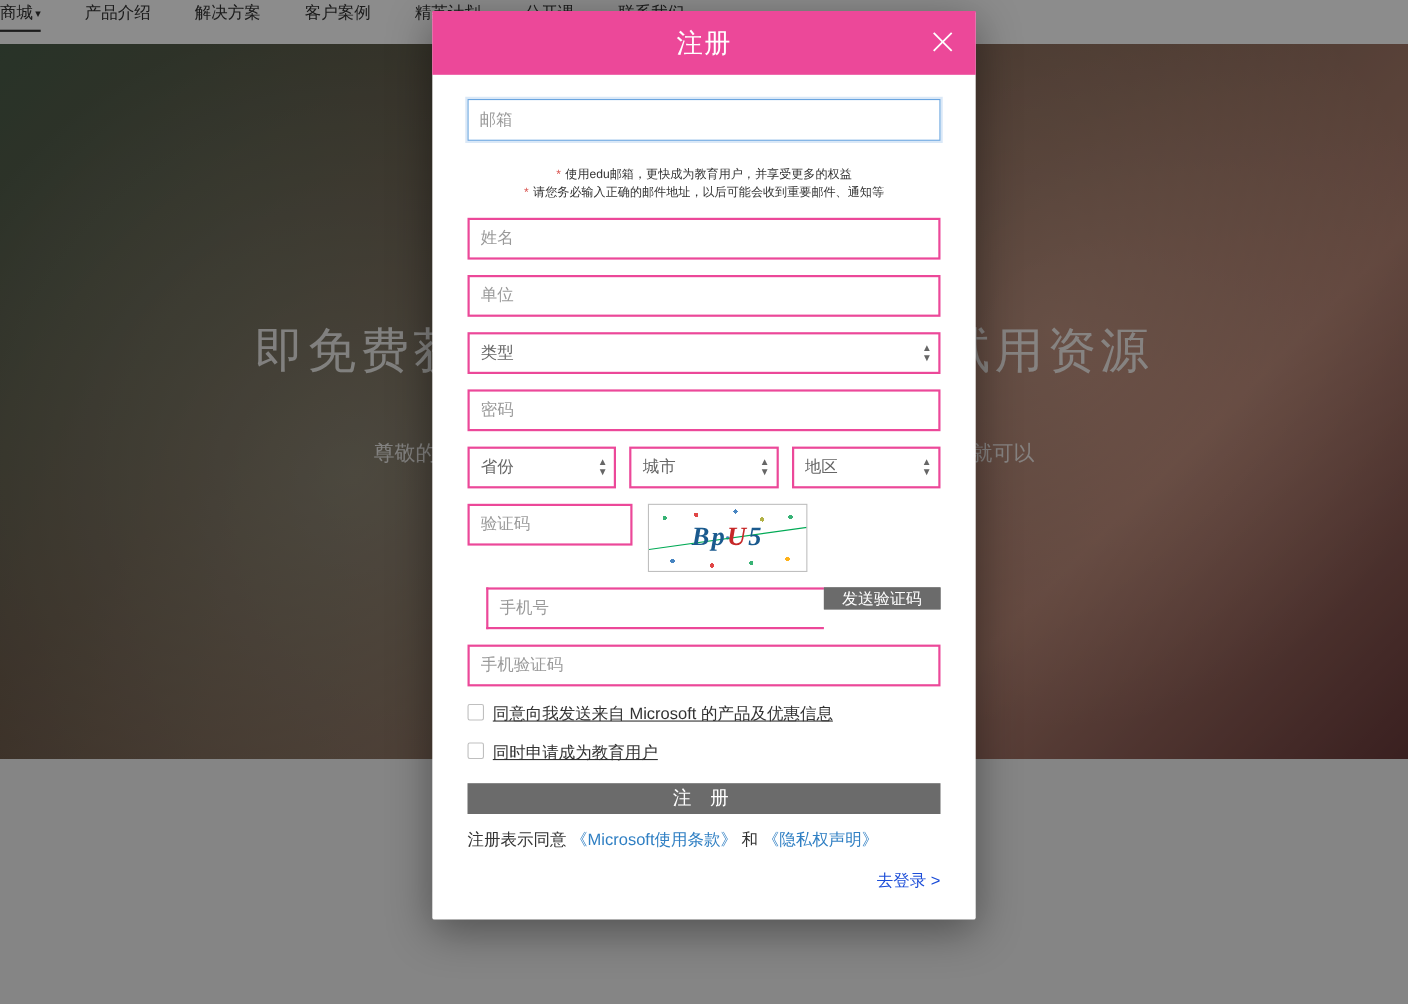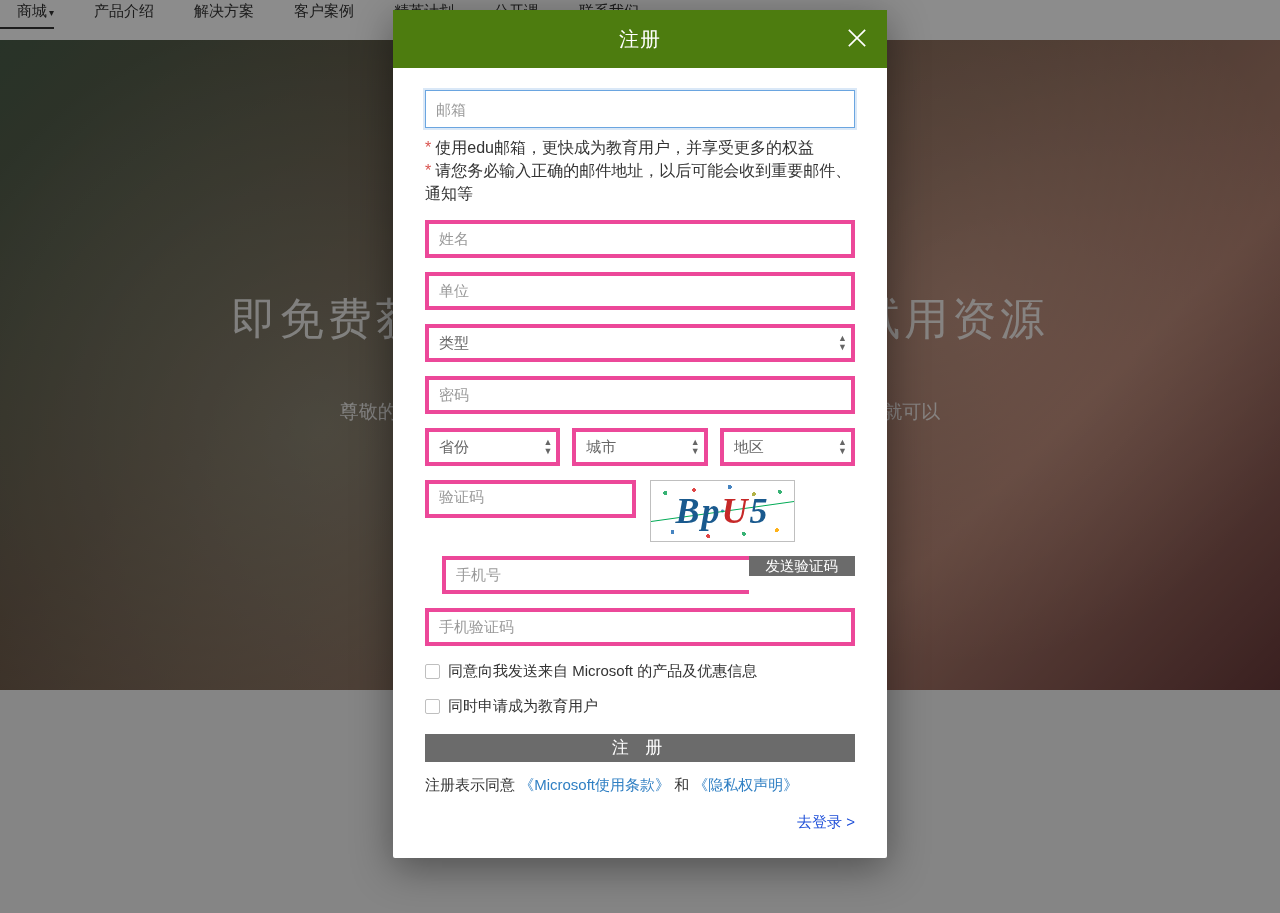--- a/index.html
+++ b/index.html
@@ -26,21 +26,20 @@
     z-index: 1;
   }
   .topnav .item {
     padding-top: 2px;
     cursor: pointer;
     font-weight: 400;
   }
   .topnav .item.active {
     border-bottom: 2px solid #333;
     padding-bottom: 6px;
-    padding-left: 17px;
   }
   .caret-down {
     display: inline-block;
     margin-left: 2px;
     font-size: 10px;
     vertical-align: middle;
   }
   
   .hero {
     position: absolute;
@@ -92,28 +91,28 @@
     top: 10px;
     transform: translateX(-50%);
     width: 494px;
     background: #fff;
     border-radius: 2px;
     box-shadow: 0 10px 40px rgba(0,0,0,0.4);
     display: flex;
     flex-direction: column;
   }
   .modal-header {
-    background: #4d7c0f;
+    background: #ec4899;
     color: #fff;
     height: 58px;
     display: flex;
     align-items: center;
     justify-content: center;
     position: relative;
-    font-size: 20px;
+    font-size: 24px;
     letter-spacing: 1px;
   }
   .modal-close {
     position: absolute;
     right: 16px;
     top: 14px;
     width: 28px;
     height: 28px;
     cursor: pointer;
     color: #fff;
@@ -127,29 +126,29 @@
     font-size: 15px;
     color: #333;
     border-radius: 10px;
   }
   .field {
     width: 100%;
   }
   .input, .select {
     width: 100%;
     height: 38px;
-    border: 4px solid #ec4899;
+    border: 2px solid #ec4899;
     padding: 0 10px;
     font-size: 15px;
     color: #333;
     background: #fff;
     outline: none;
   }
   .input::placeholder { color: #9a9a9a; }
-  .hints { margin-top: 8px; line-height: 1.45; font-size: 16px; color: #333; }
+  .hints { margin-top: 24px; line-height: 1.45; font-size: 11px; color: #333; text-align: center; }
   .hints .star { color: #d9534f; margin-right: 4px; }
   .select-wrap {
     position: relative;
     width: 100%;
   }
   .select-wrap .select {
     appearance: none;
     -webkit-appearance: none;
     padding-right: 30px;
     color: #666;
@@ -169,34 +168,34 @@
   .row-3 {
     display: flex;
     gap: 12px;
   }
   .row-3 .select-wrap { flex: 1; }
   .row-captcha {
     display: flex;
     gap: 14px;
     align-items: flex-start;
   }
-  .row-captcha .input { width: 211px; font-family: Liberation Mono, monospace; }
+  .row-captcha .input { width: 150px; }
   .captcha-img {
     width: 145px;
     height: 62px;
     border: 1px solid #bfbfbf;
     background: #fff;
     position: relative;
     display: flex;
     align-items: center;
     justify-content: center;
     font-family: "Times New Roman", serif;
     font-style: italic;
     font-weight: bold;
-    font-size: 36px;
+    font-size: 24px;
     letter-spacing: 2px;
     overflow: hidden;
   }
   .captcha-img::before {
     content: "";
     position: absolute;
     inset: 0;
     background:
       radial-gradient(circle at 10% 20%, #2a6 2px, transparent 2px),
       radial-gradient(circle at 30% 15%, #d33 2px, transparent 2px),
@@ -240,25 +239,26 @@
     background: #6b6b6b;
     color: #fff;
     border: 1px solid #6b6b6b;
     height: 20px;
     padding: 0 16px;
     font-size: 14.5px;
     cursor: pointer;
   }
   .checkbox-row {
     display: flex;
-    align-items: center;
+    align-items: flex-start;
     gap: 8px;
     font-size: 15px;
     color: #333;
     margin-top: 2px;
+    text-decoration: underline;
   }
   .checkbox-row input[type="checkbox"] {
     width: 15px;
     height: 15px;
     border: 1px solid #bfbfbf;
     appearance: none;
     background: #fff;
     cursor: pointer;
     border-radius: 2px;
   }

